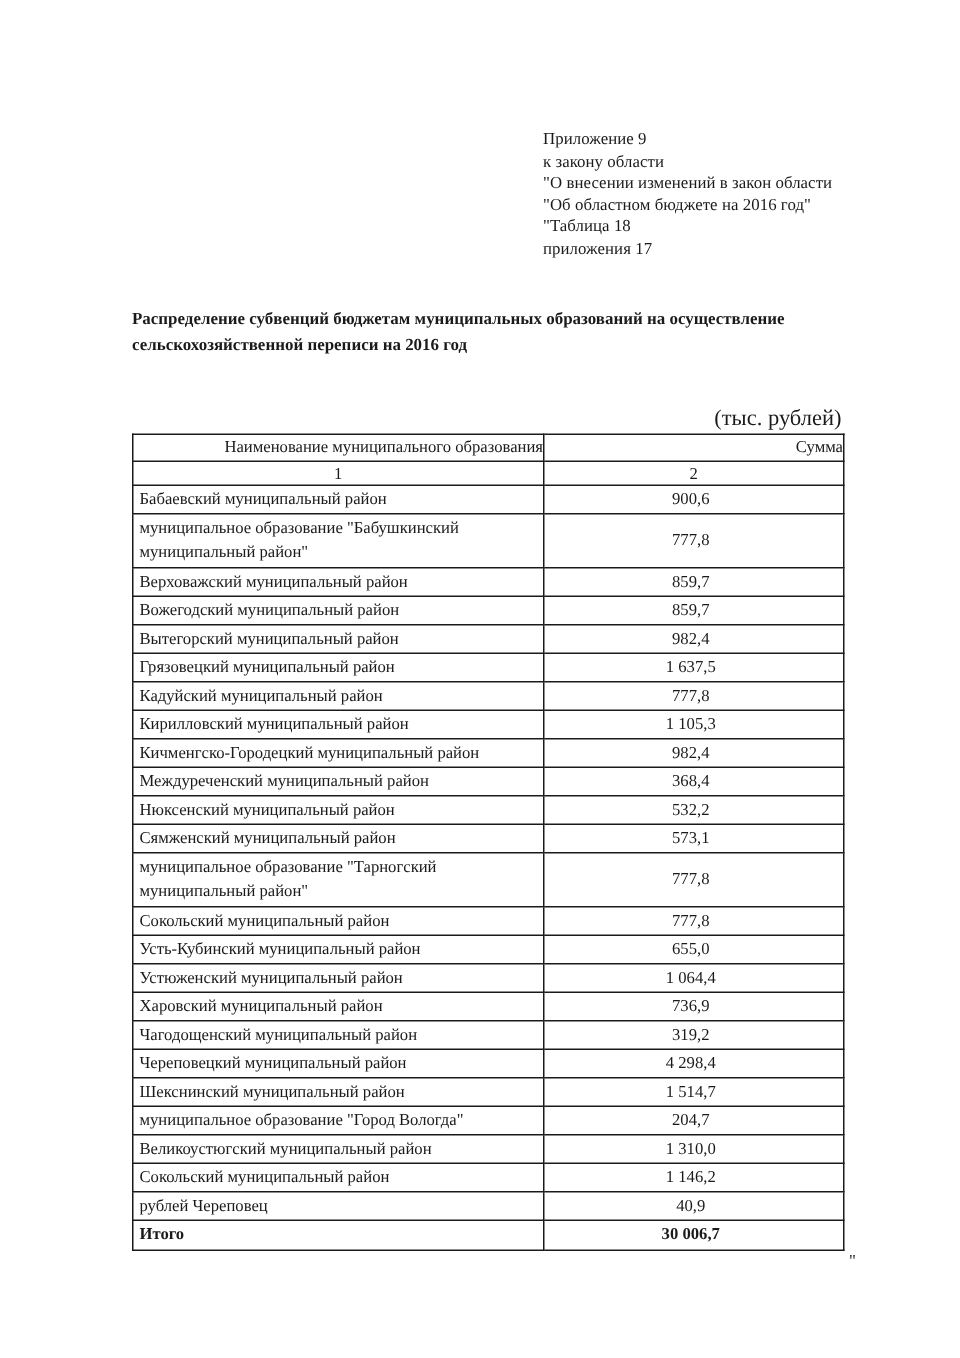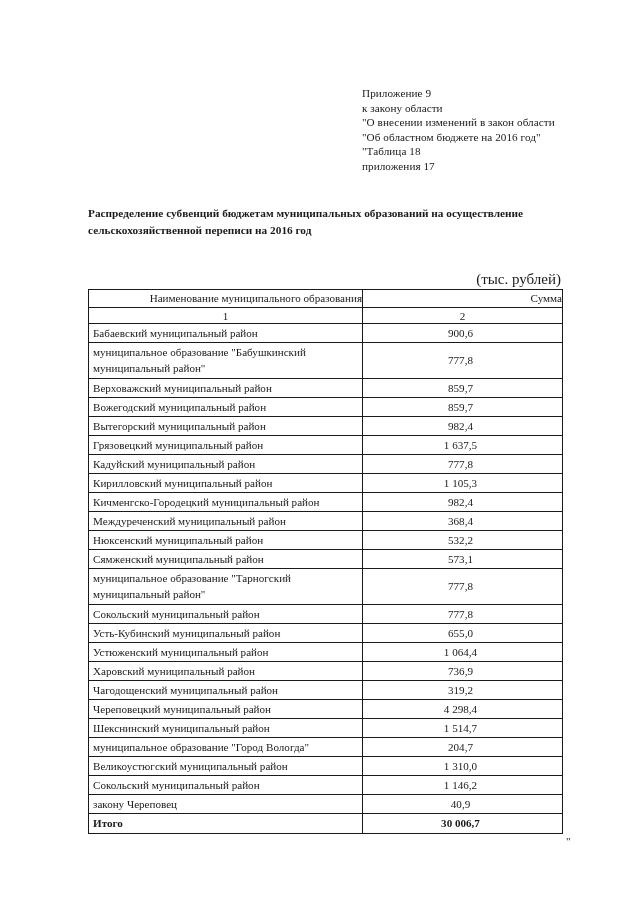--- a/index.html
+++ b/index.html
@@ -251,21 +251,21 @@
           </tr>
           <tr>
             <td class="name">Великоустюгский муниципальный район</td>
             <td class="sum">1 310,0</td>
           </tr>
           <tr>
             <td class="name">Сокольский муниципальный район</td>
             <td class="sum">1 146,2</td>
           </tr>
           <tr>
-            <td class="name">закону Череповец</td>
+            <td class="name">рублей Череповец</td>
             <td class="sum">40,9</td>
           </tr>
           <tr class="total">
             <td class="name">Итого</td>
             <td class="sum">30 006,7</td>
           </tr>
         </tbody>
     </table>
   </div>
 

